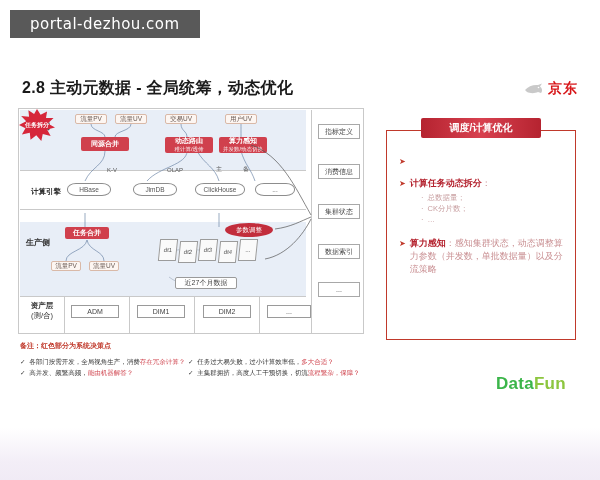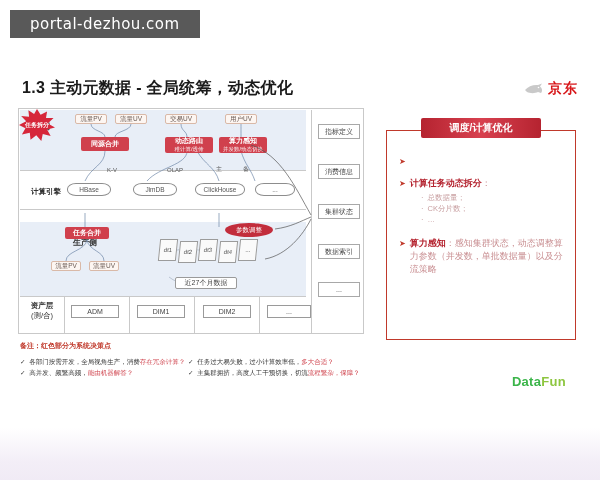--- a/index.html
+++ b/index.html
@@ -44,21 +44,21 @@
   .band{position:absolute;left:1px;background:#e8eef7;}
   #band-consume{top:1px;width:286px;height:60px;}
   #band-produce{top:113px;width:286px;height:74px;}
 
   .sidelabel{
     position:absolute;width:26px;text-align:center;font-size:8px;color:#333;
     font-weight:bold;line-height:11px;
   }
   #lbl-consume{left:6px;top:12px;}
   #lbl-engine{left:2px;top:77px;width:40px;text-align:right;font-size:7.5px;}
-  #lbl-produce{left:6px;top:128px;margin-left:47px;}
+  #lbl-produce{left:6px;top:128px;}
   #lbl-asset{left:2px;top:192px;width:42px;text-align:center;font-size:7.5px;line-height:10px;}
 
   .pill{
     position:absolute;box-sizing:border-box;border:1px solid #9a9a9a;
     background:#fff;font-size:7px;color:#444;text-align:center;
     display:flex;align-items:center;justify-content:center;
   }
   .tag-light{
     position:absolute;box-sizing:border-box;border:1px solid #d9b9a8;
     background:#fdf6f2;border-radius:2px;font-size:6.5px;color:#6b5b55;
@@ -133,37 +133,37 @@
   .bullet{display:flex;margin-bottom:9px;}
   .bullet .arrow{color:#c0392b;font-size:8px;margin-right:4px;line-height:13px;}
   .bullet .txt{font-size:9px;line-height:13px;color:#c98f92;}
   .bullet .txt b{color:#b4232f;}
   .sub-list{margin:2px 0 8px 22px;}
   .sub-list .sub-item{font-size:7.5px;line-height:11px;color:#c9a0a2;}
   .sub-item .dot{margin-right:4px;}
 
   
   .datafun{
-    position:absolute;right:34px;top:374px;font-size:13px;font-weight:bold;
+    position:absolute;right:34px;top:374px;font-size:17px;font-weight:bold;
     color:#3bb54a;letter-spacing:.3px;
   }
   .datafun .d2{color:#8dc63f;}
 </style>
 </head>
 <body>
 
 <div class="watermark" id="wm-top">portal-dezhou.com</div>
 <div class="watermark" id="wm-bottom">portal-dezhou.com</div>
 
 <div class="slide">
   <div class="slide-bottom-fade"></div>
 </div>
 
 <div class="title-row">
-  <span class="title-main">1.3 主动元数据 - 全局统筹，动态优化</span>
+  <span class="title-main">2.8 主动元数据 - 全局统筹，动态优化</span>
 </div>
 
 <div class="jd-logo">
   <svg class="jd-mark" viewBox="0 0 44 28">
     <path d="M4 16 C10 9, 20 5, 30 6 L38 3 L34 9 C38 12, 40 18, 36 22 L30 20
              C24 23, 14 23, 8 20 Z" fill="#c9c9c9"></path>
     <circle cx="31" cy="11" r="1.6" fill="#ffffff"></circle>
   </svg>
   <span class="jd-text">京东</span>
 </div>

